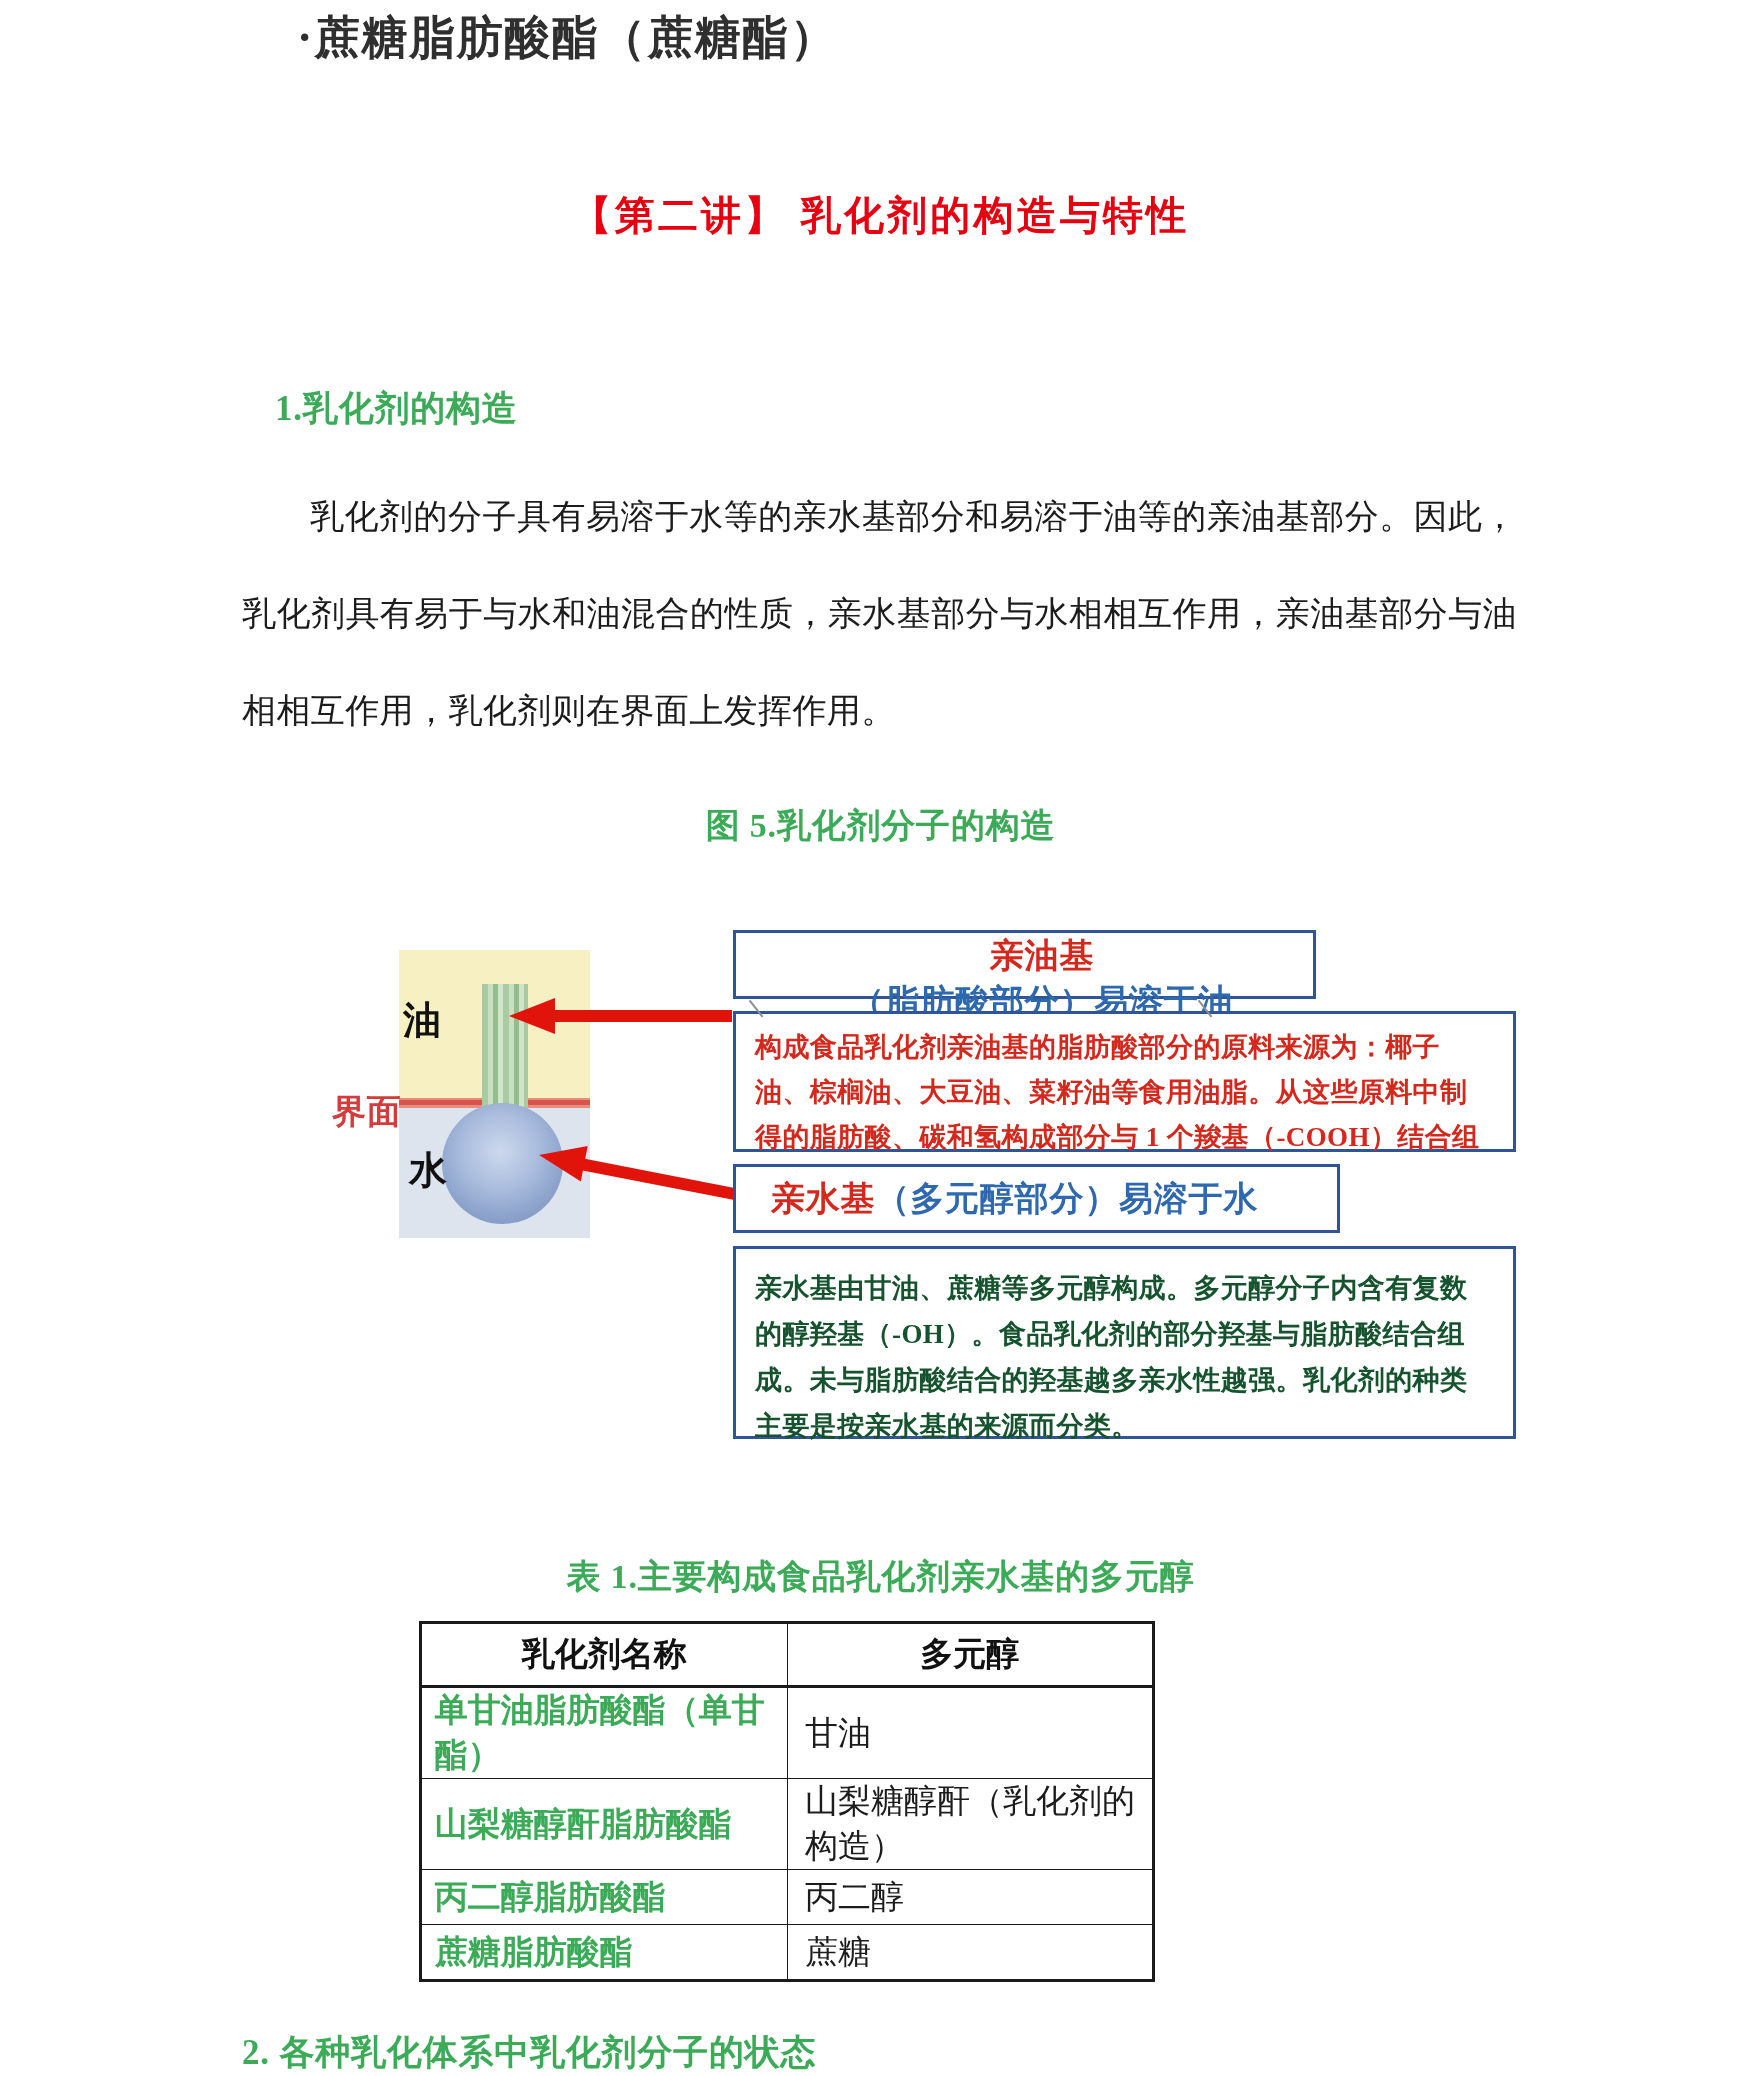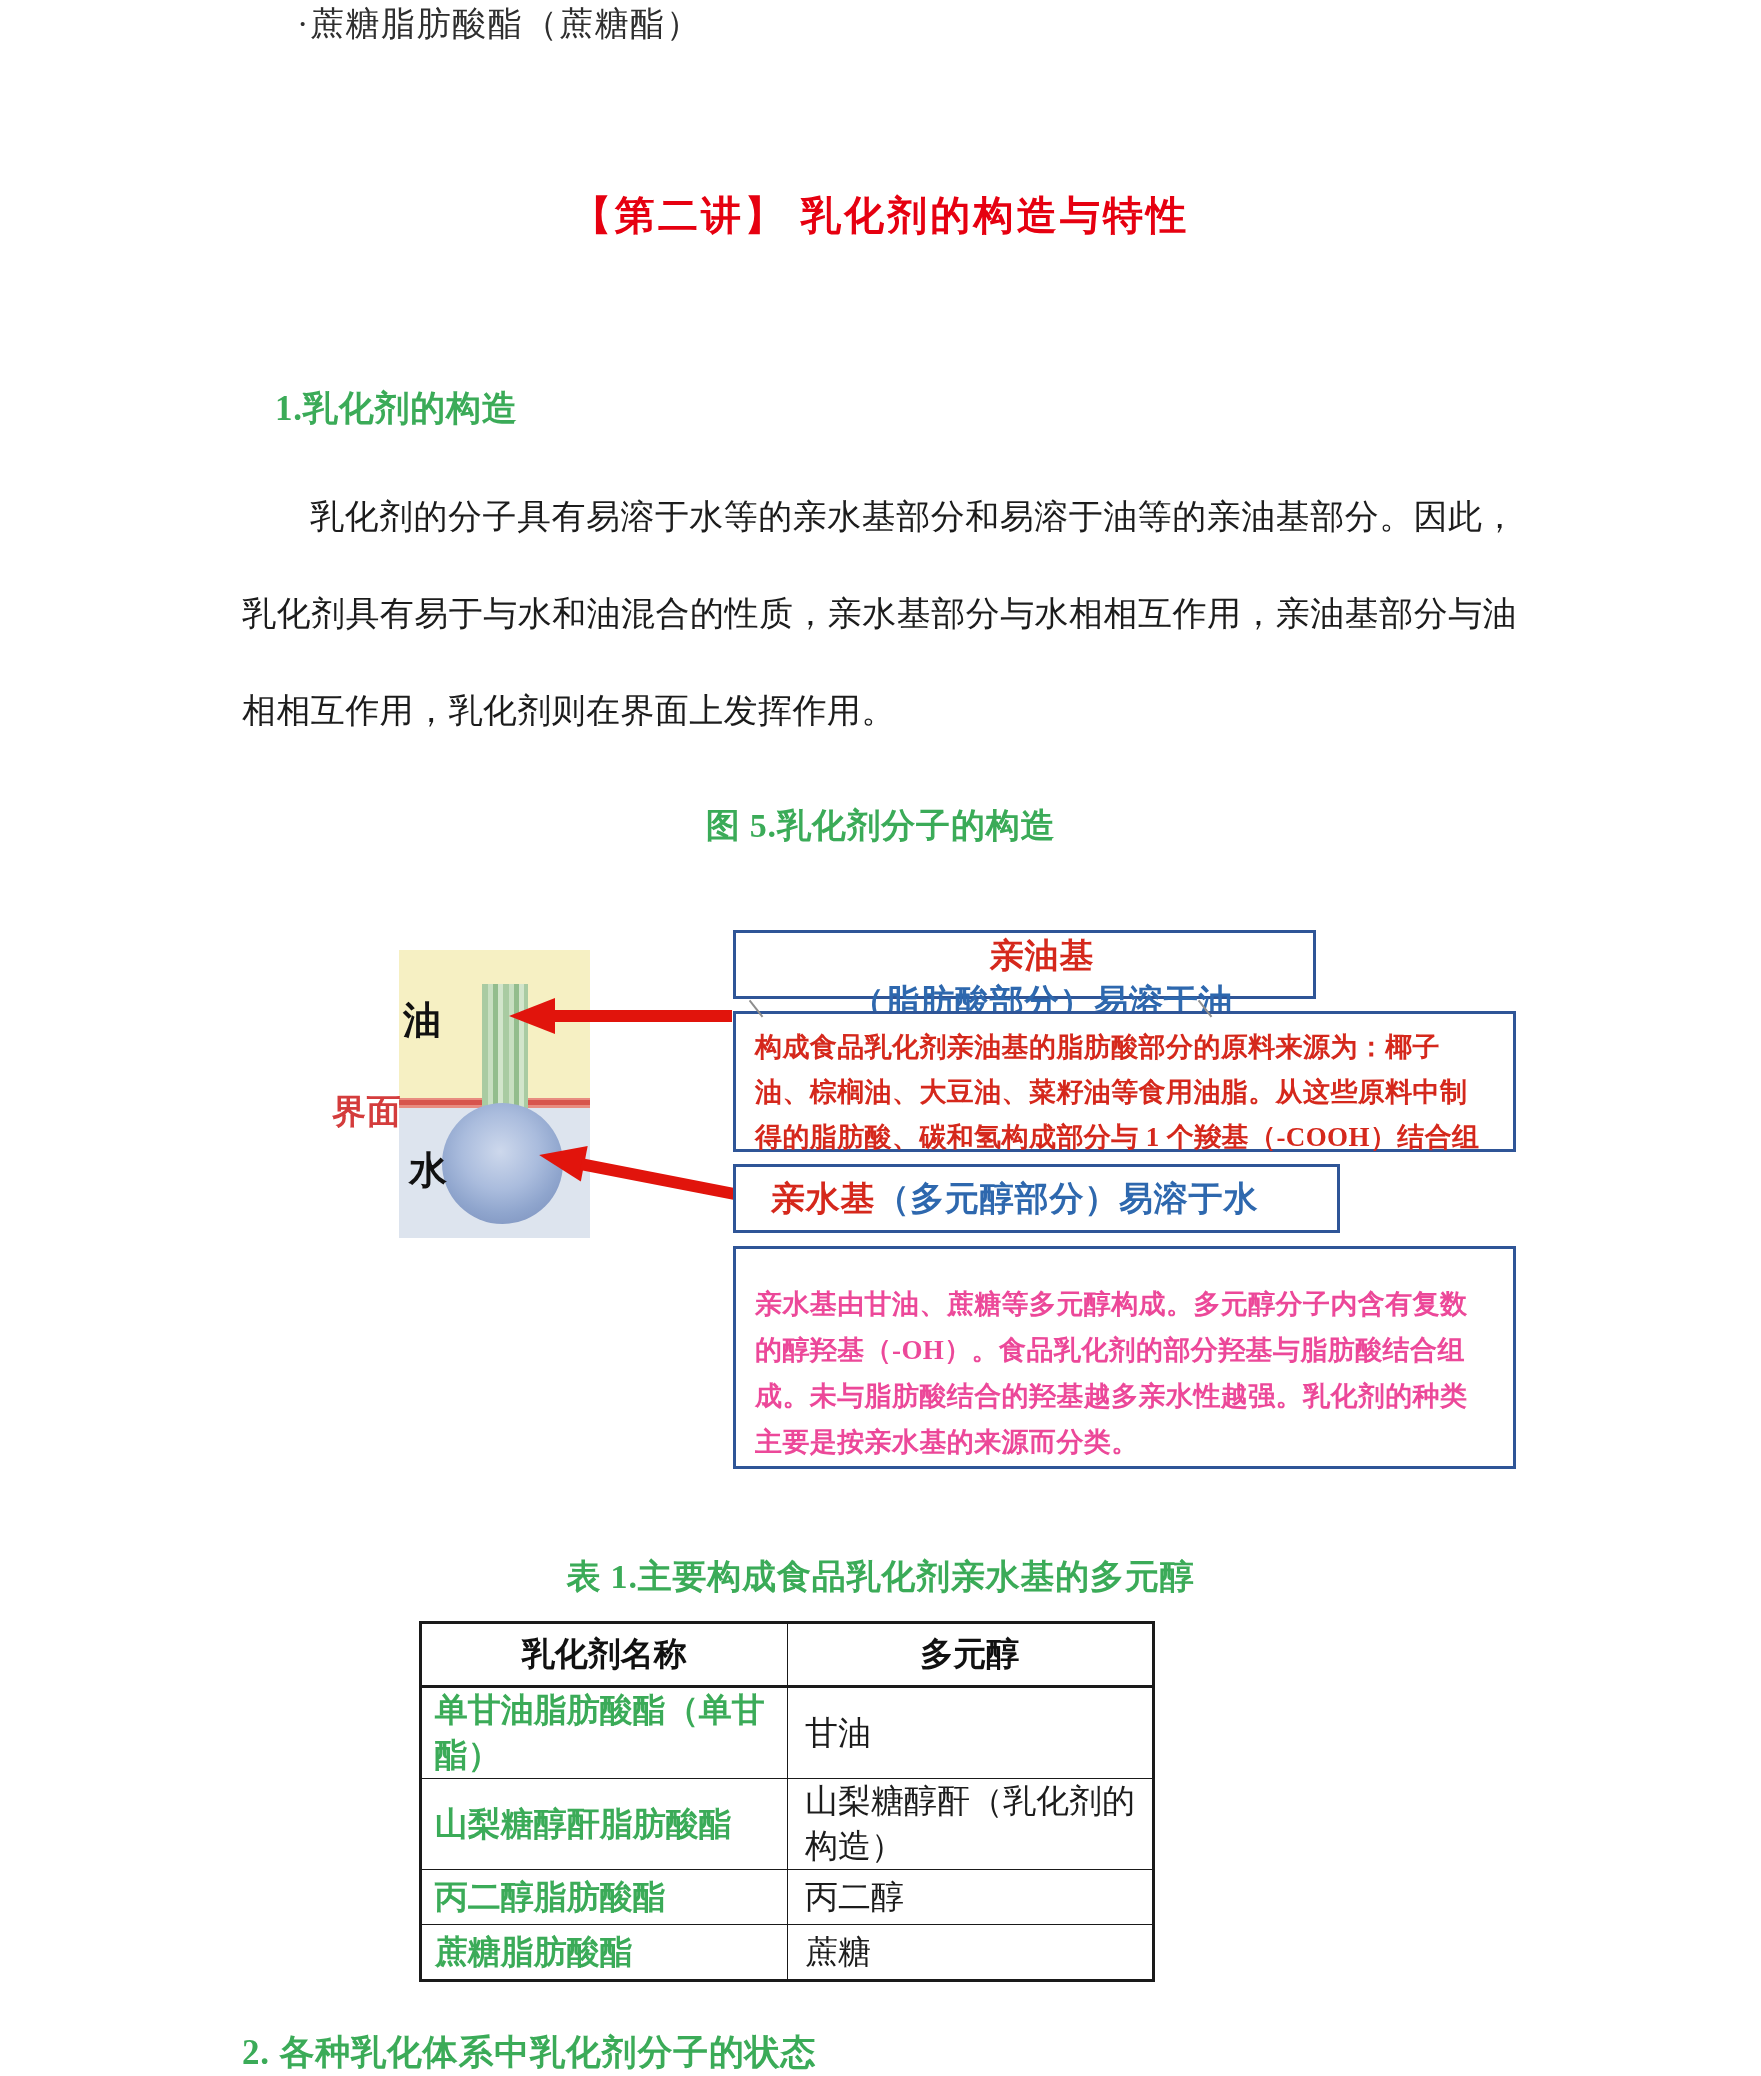--- a/index.html
+++ b/index.html
@@ -1,20 +1,20 @@
 <!DOCTYPE html>
 <html style="font-size:12.8px"><head>
 <meta charset="utf-8">
 <style>
   html,body{margin:0;padding:0;background:#ffffff;}
   body{width:1761px;height:2077px;font-family:"Liberation Serif","DejaVu Serif",serif;color:#1c1c1c;}
   .page{position:relative;width:1761px;height:2077px;background:#ffffff;overflow:hidden;}
   .abs{position:absolute;}
 
-  .bullet{left:297px;top:1px;font-size:34px;font-weight:400;color:#2f2f2f;letter-spacing:1.6px;}
+  .bullet{left:297px;top:7px;font-size:46px;font-weight:700;color:#2f2f2f;letter-spacing:1.6px;}
   .title{left:0;right:0;top:188px;margin:0;text-align:center;font-size:40px;font-weight:700;color:#e60010;letter-spacing:3.2px;}
   .h-green{margin:0;font-size:35px;font-weight:700;color:#3bab58;letter-spacing:0.8px;}
   .h1{left:242px;top:385px;margin-left:33px;}
   .h2{left:242px;top:2029px;}
   .para{left:242px;top:468px;width:1275px;margin:0;font-size:34px;line-height:97px;text-align:justify;text-indent:2em;color:#1c1c1c;letter-spacing:0.4px;}
   .figcap{left:0;right:0;top:803px;text-align:center;font-size:34px;font-weight:700;color:#3bab58;letter-spacing:0.8px;}
   .tabcap{left:0;right:0;top:1554px;text-align:center;font-size:34px;font-weight:700;color:#3bab58;letter-spacing:0.8px;}
 
   
   .oil-region{left:399px;top:950px;width:191px;height:149px;background:#f6f0c3;z-index:1;}
@@ -37,21 +37,21 @@
   .a2 .arrow-head{position:absolute;left:0;top:0;}
   .a2 .arrow-shaft{position:absolute;left:43px;top:12.8px;width:211px;}
 
   .callout{background:#ffffff;border:3.2px solid #2f5597;box-sizing:border-box;z-index:6;}
   .co-title{display:flex;align-items:center;padding-left:35px;font-size:34px;font-weight:700;letter-spacing:0.8px;}
   .co-title .hl{color:#d5281c;}
   .co-title .rest{color:#2e68ae;}
   .co1{left:733px;top:930px;width:583px;height:69px;flex-direction:column;}
   .co2{left:733px;top:1011px;width:783px;height:141px;padding:11.2px 19px;font-size:27px;line-height:45px;color:#d5281c;font-weight:600;letter-spacing:0.4px;}
   .co3{left:733px;top:1164px;width:607px;height:69px;}
-  .co4{left:733px;top:1246px;width:783px;height:223px;padding:32px 19px;font-size:27px;line-height:46px;color:#ec4899;font-weight:600;letter-spacing:0.4px;}
+  .co4{left:733px;top:1246px;width:783px;height:193px;padding:16px 19px;font-size:27px;line-height:46px;color:#14532d;font-weight:600;letter-spacing:0.4px;}
   .leader{width:2.4px;height:21px;background:#8e8e8e;transform:rotate(-38deg);z-index:7;}
   .ld1{left:755px;top:998px;}
   .ld2{left:1204px;top:998px;}
 
   
   .tbl{left:419px;top:1621px;width:736px;border-collapse:collapse;table-layout:fixed;z-index:1;}
   .tbl th,.tbl td{border:1.6px solid #1a1a1a;font-size:33px;padding:0;}
   .tbl{border:3.2px solid #1a1a1a;}
   .tbl th{height:61px;font-weight:700;text-align:center;color:#111;border-bottom:3.2px solid #1a1a1a;}
   .tbl td{height:54px;text-align:left;vertical-align:middle;}

